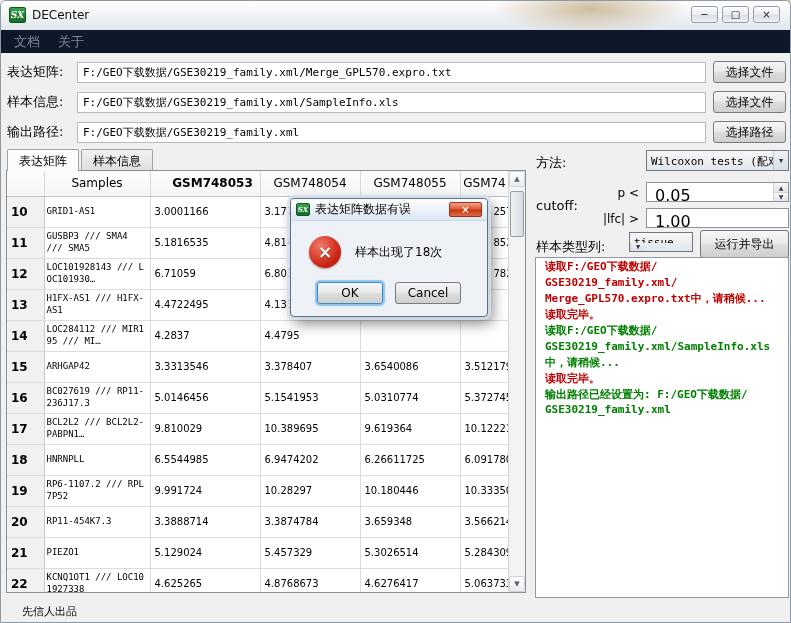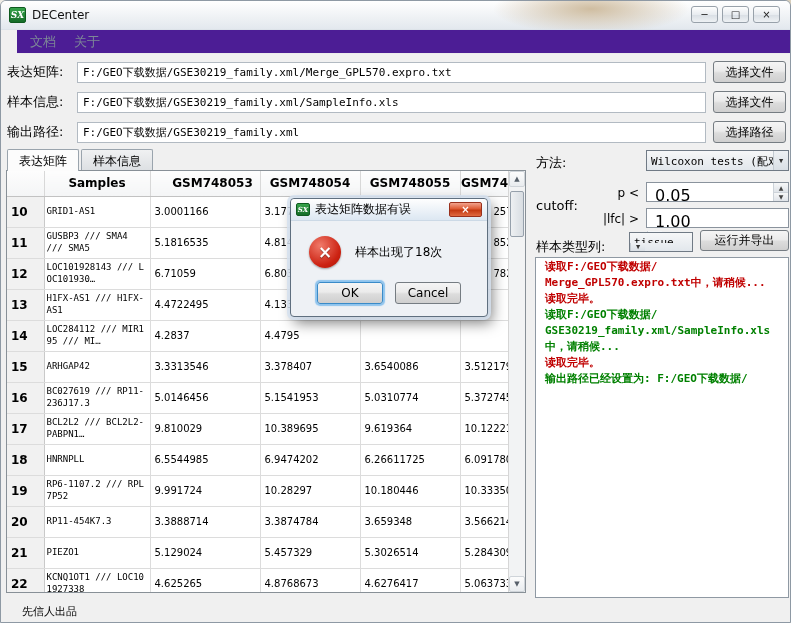--- a/index.html
+++ b/index.html
@@ -19,21 +19,21 @@
     border-radius:2px; background:linear-gradient(#35a34a,#156c28); border:1px solid #0e5a1f;
     color:#fff; font:italic bold 9px "DejaVu Serif",serif; flex:0 0 auto; }
   .sx-icon.small { width:14px; height:13px; font-size:7px; }
   .win-title { margin-left:6px; font-size:12px; color:#111; }
   .win-controls { position:absolute; right:10px; top:5px; display:flex; gap:4px; }
   .win-btn { width:27px; height:17px; border:1px solid #98a1aa; border-radius:3px;
     background:linear-gradient(#fefefe,#e8ecf0 50%,#d8dee4 51%,#eef1f4);
     color:#222; font-size:10px; line-height:15px; text-align:center; }
 
   
-  .menubar { position:absolute; top:29px; left:16px; right:0; height:24px; background:#4c1d95;
+  .menubar { position:absolute; top:29px; left:0; right:0; height:24px; background:#0f172a;
     display:flex; align-items:center; padding:0 4px; border-bottom:1px solid #ebebeb; }
   .menu-item { padding:3px 9px; font-size:13px; color:#7d8797; }
 
   
   .form-row { position:absolute; left:6px; right:4px; height:22px; display:flex; align-items:center; }
   #form-row-0 { top:60px; } #form-row-1 { top:90px; } #form-row-2 { top:120px; }
   .form-label { width:70px; font-size:13px; color:#000; }
   .path-input { flex:1; height:21px; border:1px solid #b2bac2; background:#fff;
     font:11px "DejaVu Sans Mono","Liberation Mono",monospace; padding:0 5px; color:#000; }
   .win-button { border:1px solid #757c82; border-radius:3px; font-size:12px; font-family:inherit; color:#000;
@@ -44,21 +44,21 @@
   .tabs { position:absolute; left:6px; top:148px; display:flex; z-index:3; }
   .tab { height:21px; padding:3px 11px; font-size:12px; border:1px solid #9aa4ad; border-bottom:none;
     border-radius:2px 2px 0 0; background:linear-gradient(#f0f1f2,#dde0e3); margin-right:2px; }
   .tab.active { background:#fcfcfc; height:22px; }
 
   
   .table-wrap { position:absolute; left:5px; top:169px; width:520px; height:423px;
     border:1px solid #889097; background:#fff; display:flex; overflow:hidden; }
   .grid-area { width:502px; overflow:hidden; }
   table.grid { border-collapse:collapse; table-layout:fixed; width:502px; }
-  .grid th { height:25px; font-size:12px; font-weight:bold; color:#000; text-align:center;
+  .grid th { height:25px; font-size:12px; font-weight:normal; color:#000; text-align:center;
     border-right:1px solid #d8d8d8; border-bottom:1px solid #c2c2c2;
     background:linear-gradient(#fdfdfd,#f4f5f6); overflow:hidden; white-space:nowrap; }
   .grid th.bold { font-weight:bold;padding-left:15px; }
   .grid td { height:31px; border-right:1px solid #dcdcdc; border-bottom:1px solid #dcdcdc;
     vertical-align:middle; overflow:hidden; }
   .grid td.rownum { background:#f1f1f1; font-size:12px; font-weight:bold; padding-left:4px;
     border-right:1px solid #c9c9c9; }
   .grid td.sample { font:9px/1.25 "DejaVu Sans Mono","Liberation Mono",monospace; padding:1px 2px; word-break:break-all; }
   .grid td.val { font-size:10px; padding-left:4px; white-space:nowrap; }
   .grid td.val.tail { padding-left:33px; }
@@ -90,21 +90,21 @@
 
   .spinner { position:absolute; display:flex; border:1px solid #8a939d; background:#fff; height:20px; }
   #spin-p { left:645px; top:181px; width:143px; }
   #spin-lfc { left:645px; top:207px; width:143px;flex-direction:column; }
   .spin-value { flex:1; font-size:16px; padding:3px 8px 0; }
   .spin-btns { width:15px; display:flex; flex-direction:column; border-left:1px solid #cdd3d9; }
   .spin-btn { flex:1; display:flex; align-items:center; justify-content:center; font-size:6px; color:#444;
     background:linear-gradient(#f6f7f8,#e0e4e9); }
   .spin-btn + .spin-btn { border-top:1px solid #cdd3d9; }
 
-  #btn-run { position:absolute; left:699px; top:229px; width:89px; height:21px; }
+  #btn-run { position:absolute; left:699px; top:229px; width:89px; height:28px; }
 
   .log { position:absolute; left:534px; top:256px; width:254px; height:341px; border:1px solid #8f99a3;
     background:#fff; padding:1px 9px; overflow:hidden;
     font:bold 11px/1.45 "DejaVu Sans Mono","Liberation Mono",monospace; }
   .log-line { word-break:break-all; white-space:pre-wrap; }
   .log-line.red { color:#c00000; }
   .log-line.green { color:#008000; }
 
   
   .status-text { position:absolute; left:1px; bottom:3px; font-size:11px; color:#000;margin-left:20px; }
@@ -334,27 +334,29 @@
 
   <span class="panel-label" id="lbl-sampletype">样本类型列:</span>
   <div class="combo" id="combo-tissue">
     <span class="combo-value">tissue</span>
     <span class="combo-arrow">▼</span>
   </div>
   <button class="win-button" id="btn-run">运行并导出</button>
 
   <div class="log">
       <div class="log-line red">读取F:/GEO下载数据/</div>
+      <div class="log-line red">GSE30219_family.xml/</div>
       <div class="log-line red">Merge_GPL570.expro.txt中，请稍候...</div>
       <div class="log-line red">读取完毕。</div>
       <div class="log-line green">读取F:/GEO下载数据/</div>
       <div class="log-line green">GSE30219_family.xml/SampleInfo.xls</div>
       <div class="log-line green">中，请稍候...</div>
       <div class="log-line red">读取完毕。</div>
       <div class="log-line green">输出路径已经设置为: F:/GEO下载数据/</div>
+      <div class="log-line green">GSE30219_family.xml</div>
     </div>
 
   <span class="status-text">先信人出品</span>
 
   <div class="dialog">
     <div class="dlg-titlebar">
       <span class="sx-icon small">SX</span>
       <span class="dlg-title">表达矩阵数据有误</span>
       <span class="dlg-close">×</span>
     </div>

